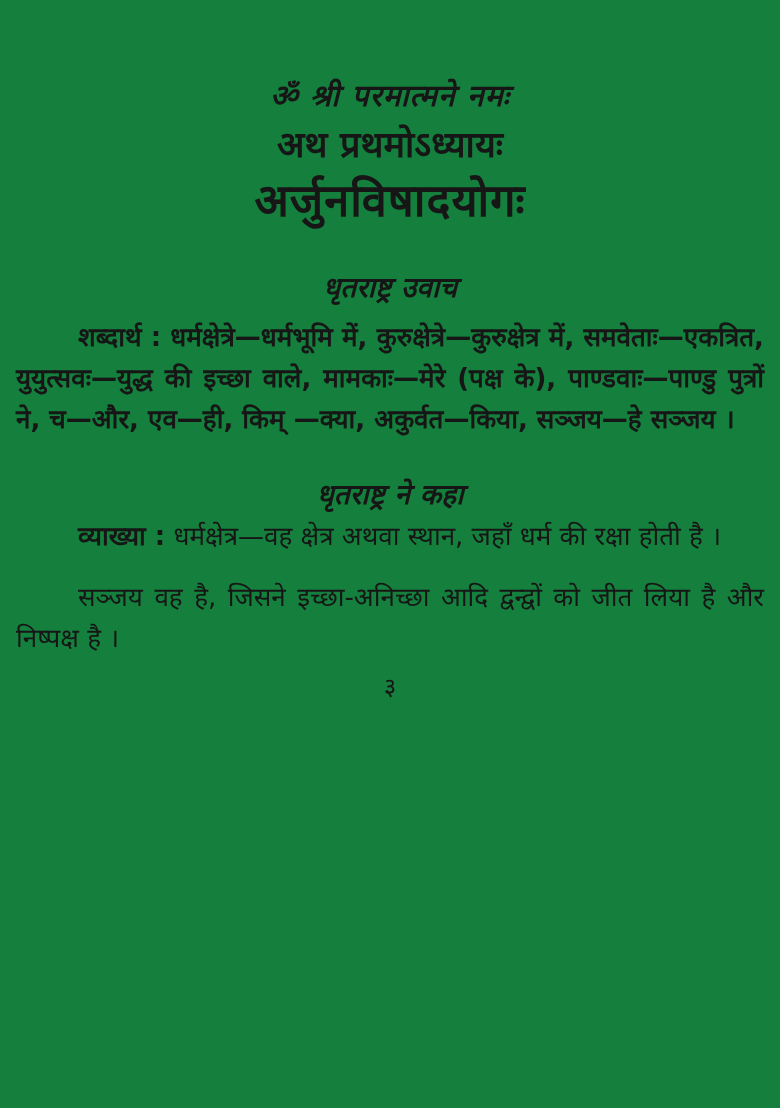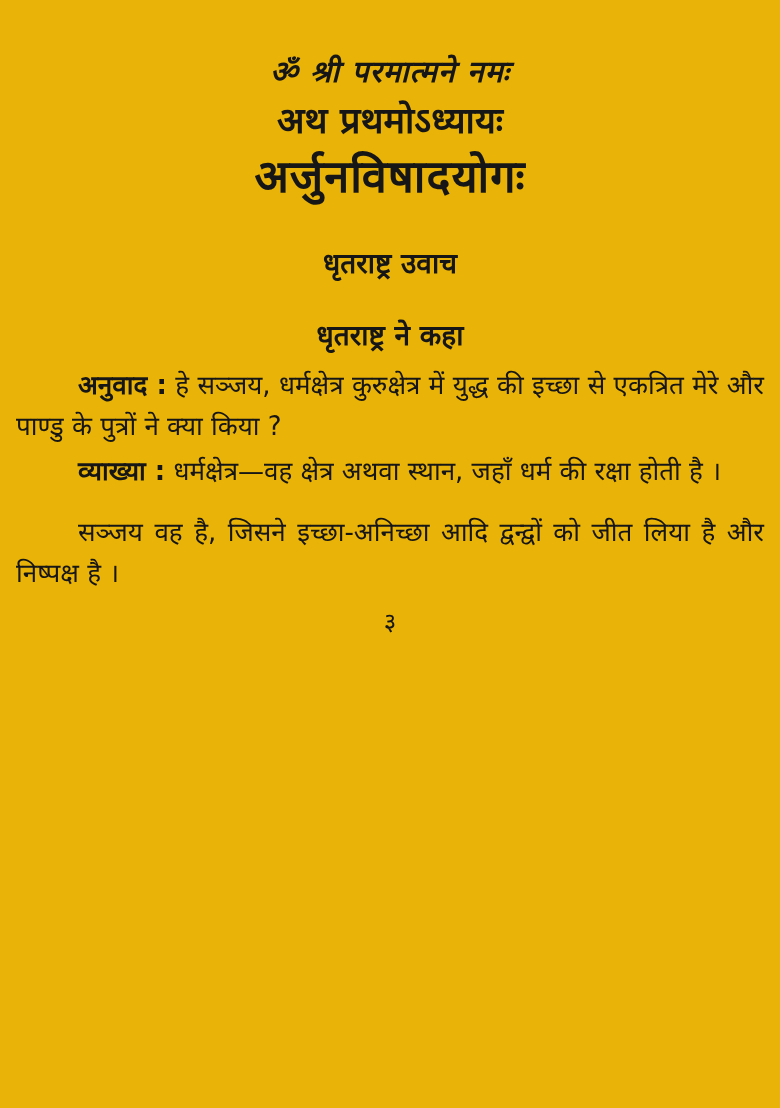--- a/index.html
+++ b/index.html
@@ -4,23 +4,23 @@
 <style>
   * { margin: 0; padding: 0; box-sizing: border-box; }
   html, body { background: #e8e8e6; }
   body { font-family: "DejaVu Sans", sans-serif; }
 
   .page {
     position: relative;
     width: 780px;
     height: 1108px;
     margin: 0 auto;
-    background: #eab308;
+    background: #15803d;
     color: #161616;
-    padding: 50px 16px 0 16px;
+    padding: 74px 16px 0 16px;
     overflow: hidden;
   }
 
   .invocation {
     text-align: center;
     font-size: 30px;
     font-weight: 700;
     font-style: italic;
     letter-spacing: 1px;
   }
@@ -36,20 +36,21 @@
     text-align: center;
     font-size: 45px;
     font-weight: 800;
     letter-spacing: 1px;
   }
 
   .speaker {
     text-align: center;
     font-size: 28px;
     font-weight: 700;
+    font-style: italic;
   }
 
   .speaker-sanskrit { margin-top: 38px; }
   .speaker-hindi   { margin-top: 34px; }
 
   .verse {
     margin-top: 10px;
     padding-left: 62px;
     font-size: 28px;
     font-weight: 700;
@@ -85,24 +86,24 @@
 
   <div class="chapter-heading">अथ प्रथमोऽध्यायः</div>
 
   <h1 class="main-title">अर्जुनविषादयोगः</h1>
 
   <div class="speaker speaker-sanskrit">धृतराष्ट्र उवाच</div>
 
   <div class="verse">
   </div>
 
+  <p class="para para-shabdarth"><span class="lbl">शब्दार्थ :</span> <span>धर्मक्षेत्रे—धर्मभूमि में, कुरुक्षेत्रे—कुरुक्षेत्र में, समवेताः—एकत्रित, युयुत्सवः—युद्ध की इच्छा वाले, मामकाः—मेरे (पक्ष के), पाण्डवाः—पाण्डु पुत्रों ने, च—और, एव—ही, किम् —क्या, अकुर्वत—किया, सञ्जय—हे सञ्जय ।</span></p>
 
   <div class="speaker speaker-hindi">धृतराष्ट्र ने कहा</div>
 
-  <p class="para para-anuvad"><span class="lbl">अनुवाद :</span> <span>हे सञ्जय, धर्मक्षेत्र कुरुक्षेत्र में युद्ध की इच्छा से एकत्रित मेरे और पाण्डु के पुत्रों ने क्या किया ?</span></p>
 
   <p class="para para-vyakhya"><span class="lbl">व्याख्या :</span> <span>धर्मक्षेत्र—वह क्षेत्र अथवा स्थान, जहाँ धर्म की रक्षा होती है ।</span></p>
 
 
   <p class="para para-plain">सञ्जय वह है, जिसने इच्छा-अनिच्छा आदि द्वन्द्वों को जीत लिया है और निष्पक्ष है ।</p>
 
   <div class="page-number">३</div>
 
 </div>
 

